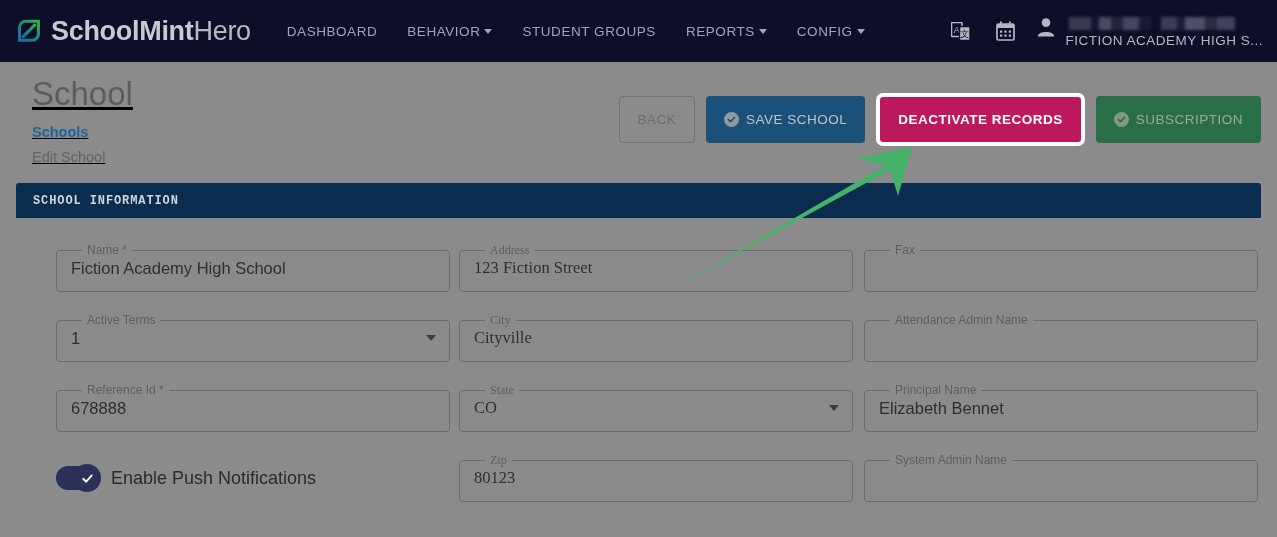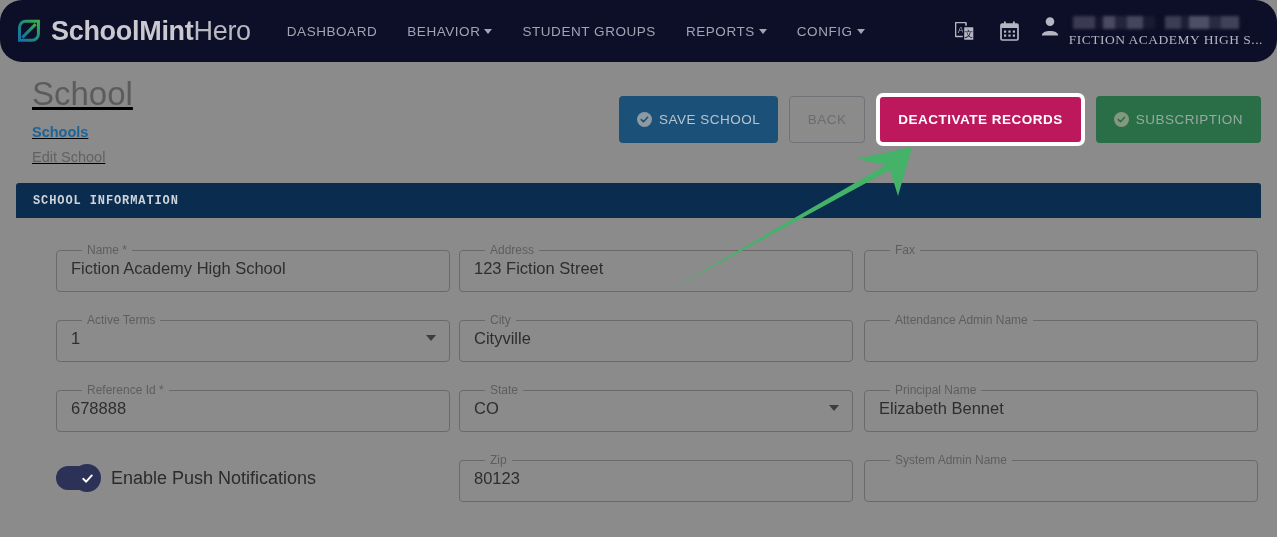--- a/index.html
+++ b/index.html
@@ -17,21 +17,20 @@
 
   
   .navbar {
     height: 62px;
     background: #0d0e28;
     display: flex;
     align-items: center;
     padding: 0 14px 0 16px;
     box-sizing: border-box;
     position: relative;
-    border-radius: 22px;
   }
   .brand {
     display: flex;
     align-items: center;
     gap: 9px;
     margin-right: 36px;
     flex: none;
   }
   .leaf-icon { display: block; }
   .brand-text {
@@ -73,21 +72,21 @@
     gap: 22px;
   }
   .icon-btn { cursor: pointer; display: flex; align-items: center; }
   .user-block {
     display: flex;
     align-items: flex-start;
     gap: 10px;
     cursor: pointer;
     padding-top: 2px;
   }
-  .user-text { display: flex; flex-direction: column; gap: 3px; font-family: Liberation Serif, serif; }
+  .user-text { display: flex; flex-direction: column; gap: 3px; }
   .user-name-redacted {
     height: 13px;
     width: 178px;
     background:
       linear-gradient(90deg,
         #0d0e28 0 4px, #3a3b52 4px 26px, #16172e 26px 34px,
         #4a4b62 34px 46px, #24253c 46px 58px, #45465e 58px 74px,
         #1a1b32 74px 86px, #0d0e28 86px 96px, #3c3d55 96px 112px,
         #1e1f36 112px 120px, #4e4f66 120px 140px, #2a2b42 140px 152px,
         #41425a 152px 170px, #0d0e28 170px 178px);
@@ -214,21 +213,21 @@
     gap: 0;
   }
   .col {
     width: 394px;
     display: flex;
     flex-direction: column;
     gap: 22px;
     flex: none;
   }
   .col + .col { margin-left: 0; }
-  .col.mid { margin-left: 9px; }
+  .col.mid { margin-left: 9px; font-family: Liberation Serif, serif; }
   .col.right { margin-left: 11px; }
 
   
   .field {
     position: relative;
     height: 48px;
     box-sizing: border-box;
   }
   .field fieldset {
     position: absolute;
@@ -393,30 +392,30 @@
   </div>
 </div>
 
 <div class="page-head">
   <h1 class="page-title">School</h1>
   <a class="crumb-link">Schools</a>
   <span class="crumb-static">Edit School</span>
 </div>
 
 <div class="actions">
+  <div class="btn btn-back">
+    <span>BACK</span>
+  </div>
   <div class="btn btn-save">
     <span class="check-circle">
       <svg width="9" height="9" viewBox="0 0 9 9">
           <path d="M1.3 4.6 L3.5 6.7 L7.6 2.3" fill="none" stroke="#1b5178" stroke-width="1.6" stroke-linecap="round" stroke-linejoin="round"></path>
         </svg>
     </span>
     <span>SAVE SCHOOL</span>
-  </div>
-  <div class="btn btn-back">
-    <span>BACK</span>
   </div>
   <div class="btn btn-deactivate">
     <span>DEACTIVATE RECORDS</span>
   </div>
   <div class="btn btn-subscription">
     <span class="check-circle green">
       <svg width="9" height="9" viewBox="0 0 9 9">
           <path d="M1.3 4.6 L3.5 6.7 L7.6 2.3" fill="none" stroke="#2a6e47" stroke-width="1.6" stroke-linecap="round" stroke-linejoin="round"></path>
         </svg>
     </span>

